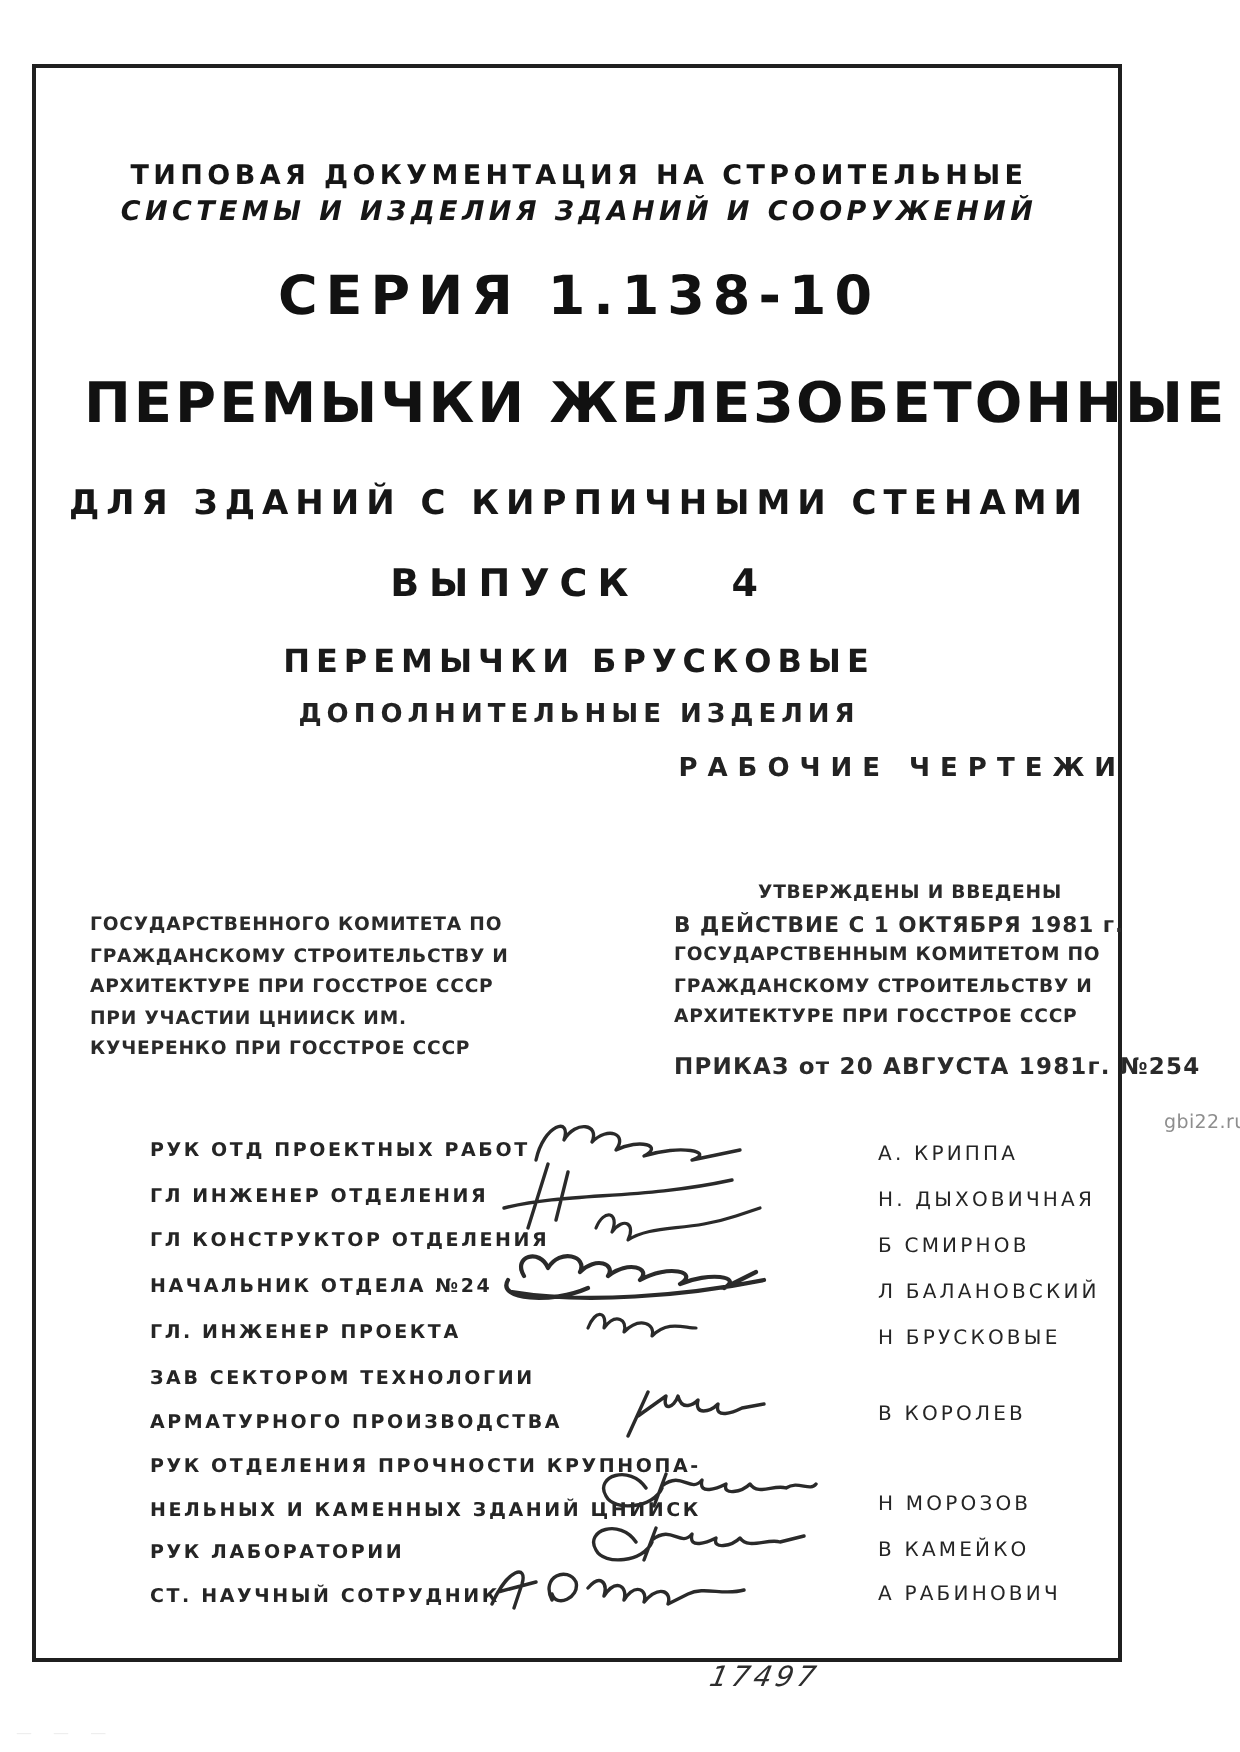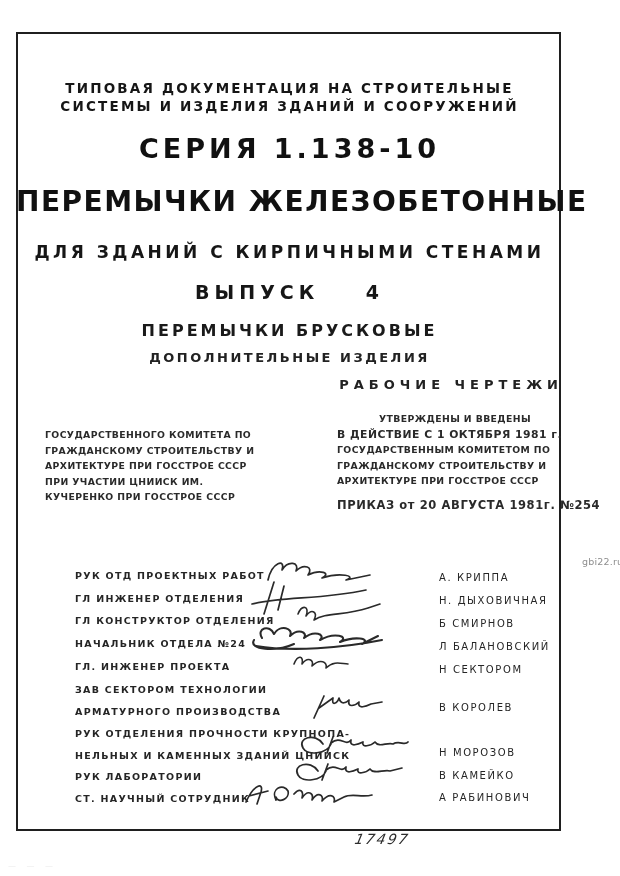--- a/index.html
+++ b/index.html
@@ -13,47 +13,47 @@
   }
   .abs{position:absolute;}
   .frame{
     left:16px;top:32px;width:545px;height:799px;
     border:2px solid #1f1f1f;
     box-sizing:border-box;
   }
   .ctr{left:16px;width:547px;text-align:center;white-space:nowrap;}
   .hdr{font-size:13.5px;font-weight:bold;letter-spacing:2.2px;color:#161616;}
   .series{font-size:27px;font-weight:bold;letter-spacing:4px;color:#111;}
-  .main-title{font-size:28px;font-weight:bold;letter-spacing:1.5px;color:#111;}
+  .main-title{font-size:28px;font-weight:bold;letter-spacing:1.5px;color:#111;padding-left:26px;}
   .subtitle{font-size:17px;font-weight:bold;letter-spacing:3.5px;color:#161616;}
   .issue{font-size:19px;font-weight:bold;letter-spacing:5px;white-space:pre;color:#161616;}
   .section{font-size:16px;font-weight:bold;letter-spacing:3px;color:#1a1a1a;}
   .subsection{font-size:13px;font-weight:bold;letter-spacing:2.5px;color:#222;}
   .doctype{font-size:13px;font-weight:bold;letter-spacing:5px;color:#222;text-align:right;}
-  .smallblock{font-size:9.3px;font-weight:bold;letter-spacing:0.4px;line-height:15.5px;color:#2a2a2a;white-space:nowrap;}
+  .smallblock{font-size:9.3px;font-weight:bold;letter-spacing:0.4px;line-height:15.5px;color:#2a2a2a;white-space:nowrap;margin-top:28px;}
   .appr-line1{margin-left:42px;}
   .appr-line2{font-size:10.8px;letter-spacing:0.5px;}
   .appr-order{font-size:11.5px;letter-spacing:0.6px;margin-top:9px;}
   .role{font-size:9.5px;font-weight:bold;letter-spacing:1.3px;color:#252525;white-space:nowrap;}
   .pname{font-size:10px;font-weight:400;letter-spacing:1.6px;color:#252525;white-space:nowrap;margin-left:44px;}
   .stamp{
     font-size:14px;color:#2d2d2d;font-style:italic;
     transform:skewX(-12deg);letter-spacing:2px;
   }
   .watermark{font-size:9.5px;color:#8e8e8e;letter-spacing:0.2px;}
   .sig{stroke:#2a2a2a;fill:none;stroke-linecap:round;stroke-linejoin:round;}
   .faint{opacity:0.18;font-size:8px;color:#9a9a9a;letter-spacing:4px;}
 </style>
 </head>
 <body>
 
 <div class="abs frame"></div>
 
 <div class="abs ctr hdr" style="top:80px;">ТИПОВАЯ ДОКУМЕНТАЦИЯ НА СТРОИТЕЛЬНЫЕ</div>
-<div class="abs ctr hdr" style="top:98px;">СИСТЕМЫ И ИЗДЕЛИЯ ЗДАНИЙ И СООРУЖЕНИЙ</div>
+<div class="abs ctr hdr" style="top:98px;font-style:italic;">СИСТЕМЫ И ИЗДЕЛИЯ ЗДАНИЙ И СООРУЖЕНИЙ</div>
 <div class="abs ctr series" style="top:133px;">СЕРИЯ 1.138-10</div>
 
 <div class="abs ctr main-title" style="top:185px;">ПЕРЕМЫЧКИ ЖЕЛЕЗОБЕТОННЫЕ</div>
 <div class="abs ctr subtitle" style="top:242px;">ДЛЯ ЗДАНИЙ С КИРПИЧНЫМИ СТЕНАМИ</div>
 <div class="abs ctr issue" style="top:281px;">ВЫПУСК    4</div>
 <div class="abs ctr section" style="top:321px;">ПЕРЕМЫЧКИ БРУСКОВЫЕ</div>
 <div class="abs ctr subsection" style="top:350px;">ДОПОЛНИТЕЛЬНЫЕ ИЗДЕЛИЯ</div>
 <div class="abs ctr doctype" style="top:377px;">РАБОЧИЕ ЧЕРТЕЖИ</div>
 
 <div class="abs smallblock" style="left:45px;top:427px;">
@@ -80,21 +80,21 @@
   <div class="abs role" style="left:75px;top:593px;">ГЛ ИНЖЕНЕР ОТДЕЛЕНИЯ</div>
   <div class="abs pname" style="left:395px;top:595px;text-align:center;">Н. ДЫХОВИЧНАЯ</div>
 
   <div class="abs role" style="left:75px;top:615px;">ГЛ КОНСТРУКТОР ОТДЕЛЕНИЯ</div>
   <div class="abs pname" style="left:395px;top:618px;">Б СМИРНОВ</div>
 
   <div class="abs role" style="left:75px;top:638px;">НАЧАЛЬНИК ОТДЕЛА №24</div>
   <div class="abs pname" style="left:395px;top:641px;">Л БАЛАНОВСКИЙ</div>
 
   <div class="abs role" style="left:75px;top:661px;">ГЛ. ИНЖЕНЕР ПРОЕКТА</div>
-  <div class="abs pname" style="left:395px;top:664px;">Н СЕКТОРОМ</div>
+  <div class="abs pname" style="left:395px;top:664px;">Н БРУСКОВЫЕ</div>
 
   <div class="abs role" style="left:75px;top:684px;">ЗАВ СЕКТОРОМ ТЕХНОЛОГИИ</div>
   <div class="abs role" style="left:75px;top:706px;">АРМАТУРНОГО ПРОИЗВОДСТВА</div>
   <div class="abs pname" style="left:395px;top:702px;">В КОРОЛЕВ</div>
 
   <div class="abs role" style="left:75px;top:728px;">РУК ОТДЕЛЕНИЯ ПРОЧНОСТИ КРУПНОПА-</div>
   <div class="abs role" style="left:75px;top:750px;">НЕЛЬНЫХ И КАМЕННЫХ ЗДАНИЙ ЦНИИСК</div>
   <div class="abs pname" style="left:395px;top:747px;text-align:center;">Н МОРОЗОВ</div>
 
   <div class="abs role" style="left:75px;top:771px;">РУК ЛАБОРАТОРИИ</div>

